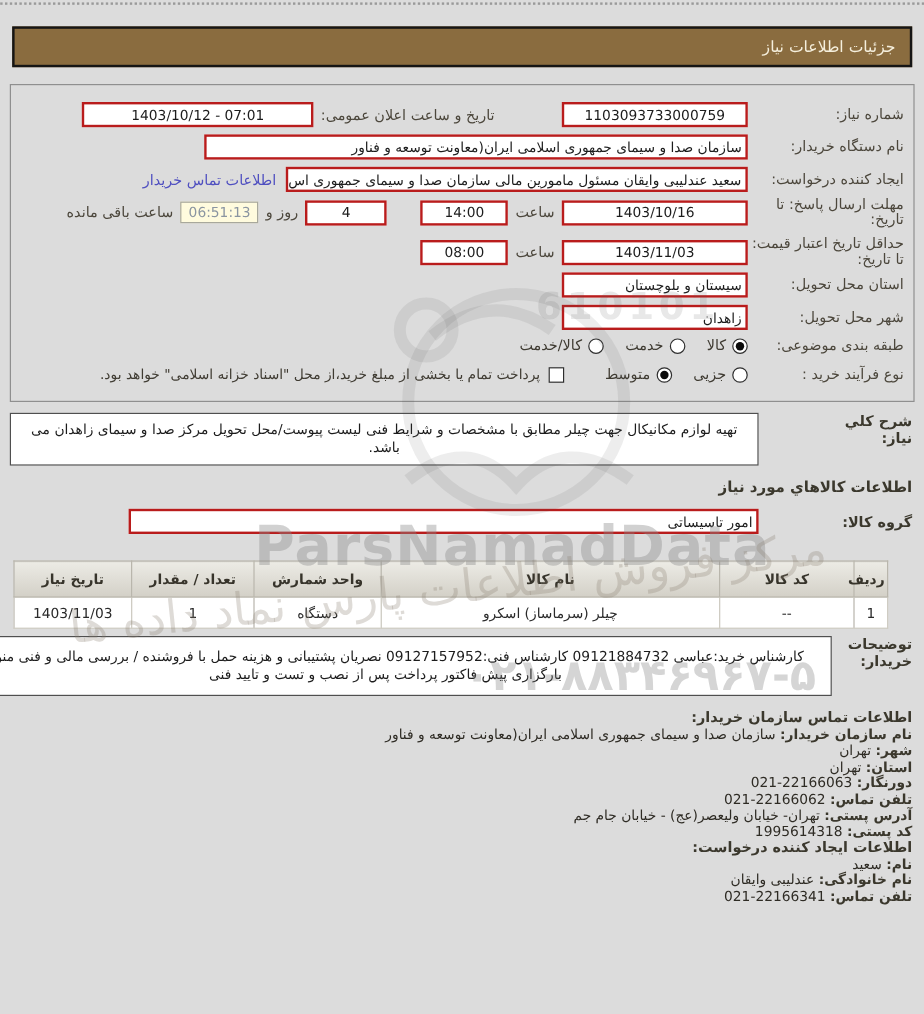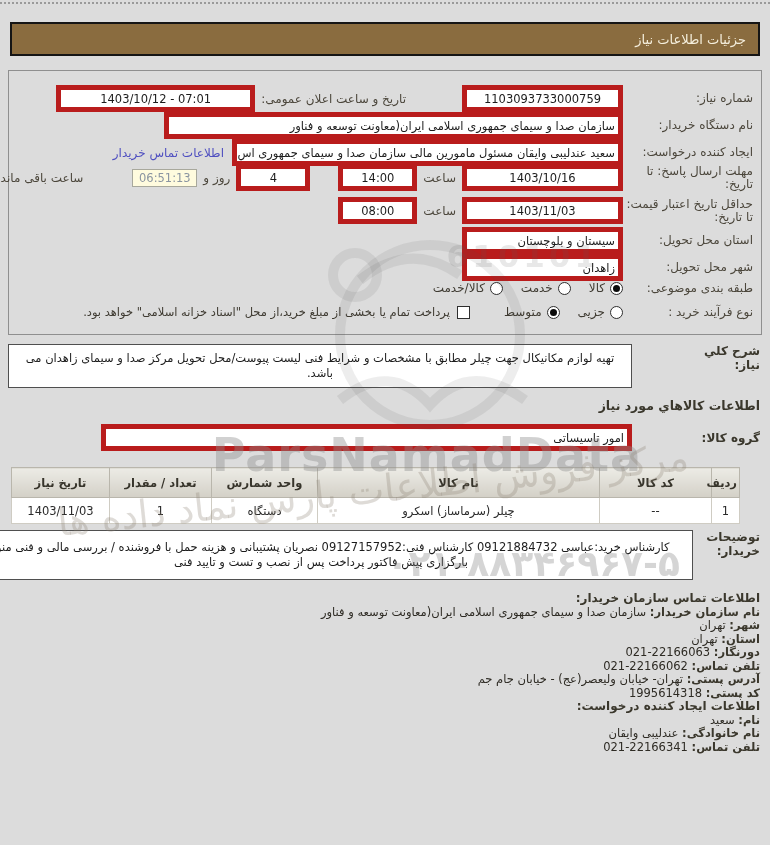--- a/index.html
+++ b/index.html
@@ -19,37 +19,37 @@
     padding:0 12px;font-size:13px;
   }
   
   .panel{
     position:absolute;top:70px;left:8px;right:8px;height:263px;
     border:1px solid #8f8f8f;
   }
   .prow{position:absolute;right:8px;left:4px;display:flex;align-items:center;}
   .plabel{width:130px;flex:0 0 130px;line-height:13px;color:#4c473c;}
   .ibox{
-    height:17px;background:#fff;border:5px solid #b91c1c;
+    height:17px;background:#fff;border:2px solid #b91c1c;
     display:flex;align-items:center;padding:0 3px;
     font-size:11.5px;color:#1c1c1c;white-space:nowrap;overflow:hidden;
   }
   .ibox.center{justify-content:center;}
   .ibox.ltr{direction:ltr;}
   .w145{width:145px;flex:0 0 145px;}
   .w185{width:183px;flex:0 0 183px;}
   .w65{width:63px;flex:0 0 63px;}
   .w60{width:58px;flex:0 0 58px;}
   .wide2{width:443px;flex:0 0 443px;}
   .wide3{width:375px;flex:0 0 375px;}
   .midlabel{margin:0 6px;white-space:nowrap;color:#4c473c;}
   .countdown{
     width:63px;flex:0 0 63px;height:16px;background:#fffbde;border:1px solid #a8a89c;
     color:#8b95a1;display:flex;align-items:center;justify-content:center;
-    font-size:11.5px;direction:ltr;margin-left:43px;
+    font-size:11.5px;direction:ltr;
   }
   .link{color:#4f4fc0;margin-right:8px;white-space:nowrap;cursor:pointer;text-align:center;}
   .radio{width:13px;height:13px;flex:0 0 13px;border:1px solid #2e2e2e;border-radius:50%;background:#fff;box-sizing:border-box;}
   .radio.sel{position:relative;}
   .radio.sel::after{content:"";position:absolute;left:2px;top:2px;width:7px;height:7px;border-radius:50%;background:#0b0b0b;}
   .optlabel{margin:0 5px 0 18px;white-space:nowrap;}
   .checkbox{width:13px;height:13px;flex:0 0 13px;border:1px solid #2e2e2e;background:#fff;box-sizing:border-box;}
   .cbtext{margin-right:7px;font-size:11.5px;white-space:nowrap;color:#3f3b32;}
   
   .secrow{position:absolute;display:flex;}

